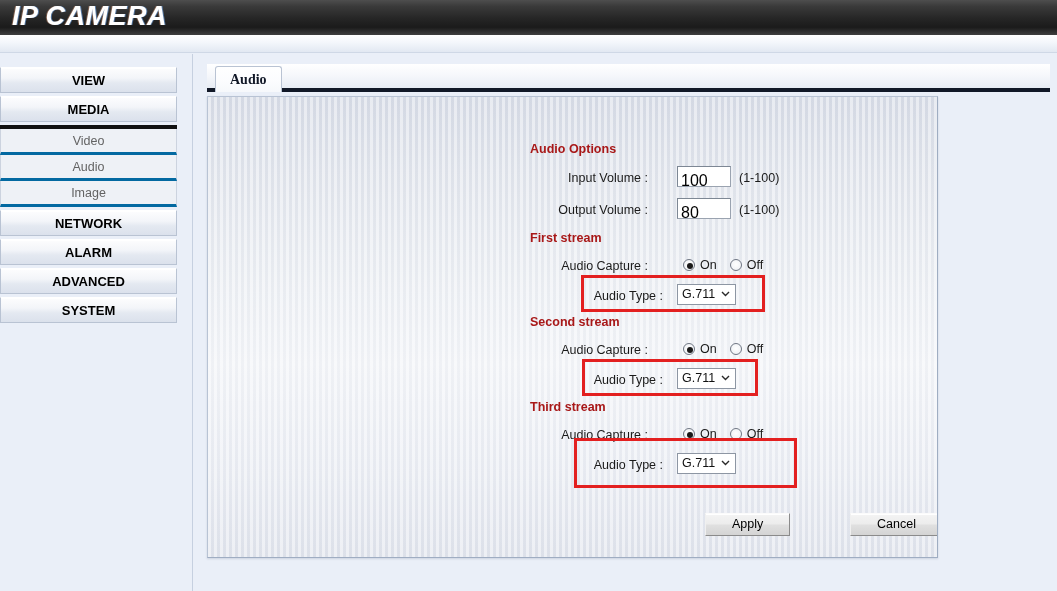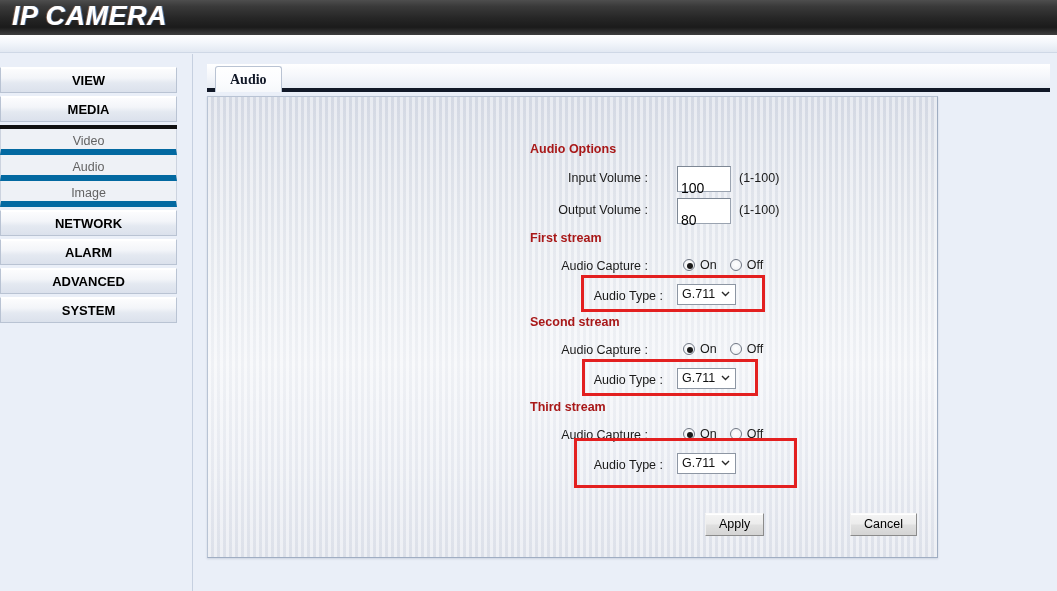--- a/index.html
+++ b/index.html
@@ -60,21 +60,21 @@
     background: #111111;
   }
   .nav-sub {
     margin: 0 16px 0 0;
     height: 26px; line-height: 25px;
     text-align: center;
     font-size: 12.5px; color: #636363;
     background: #eef1f6;
     border-left: 1px solid #ccd3df;
     border-right: 1px solid #ccd3df;
-    border-bottom: 6px solid #0369a1;
+    border-bottom: 3px solid #0369a1;
     cursor: pointer;
   }
   .nav-gap { height: 3px; }
 
   
   #tab-strip {
     position: absolute; left: 207px; top: 64px; width: 843px; height: 28px;
     background: linear-gradient(to bottom, #ffffff 0%, #f5f7fb 50%, #e7ecf4 100%);
     border-bottom: 4px solid #111827;
   }
@@ -114,22 +114,22 @@
     position: absolute;
     font-size: 12.5px; color: #1a1a1a;
     text-align: right; white-space: nowrap;
   }
   .txtbox {
     position: absolute;
     width: 54px; height: 21px;
     background: #ffffff;
     border: 1px solid #9aa3b0;
     border-top-color: #7d8794; border-left-color: #7d8794;
-    font-size: 14px; color: #000;
-    line-height: 19px; padding: 12px 3px;
+    font-size: 16px; color: #000;
+    line-height: 19px; padding: 4px 3px;
   }
   .hint {
     position: absolute;
     font-size: 12.5px; color: #1a1a1a; white-space: nowrap;
   }
   .radio-wrap { position: absolute; white-space: nowrap; font-size: 12.5px; color: #1a1a1a; }
   .radio-dot {
     display: inline-block; width: 12px; height: 12px;
     border-radius: 50%;
     border: 1px solid #707784;
@@ -161,21 +161,21 @@
   .redbox {
     position: absolute;
     border: 3px solid #e32020;
     pointer-events: none;
   }
 
   
   .btn {
     position: absolute;
     height: 23px; line-height: 21px;
-    padding: 0 13px;
+    padding: 0 26px;
     font-size: 12.5px; color: #000;
     background: linear-gradient(to bottom, #f4f4f4 0%, #ececec 48%, #e0e0e0 52%, #d4d4d4 100%);
     border: 1px solid #8b8b8b;
     border-top-color: #fbfbfb; border-left-color: #f0f0f0;
     box-shadow: inset 0 1px 0 #ffffff;
     cursor: pointer; text-align: center;
   }
 </style>
 </head>
 <body>

